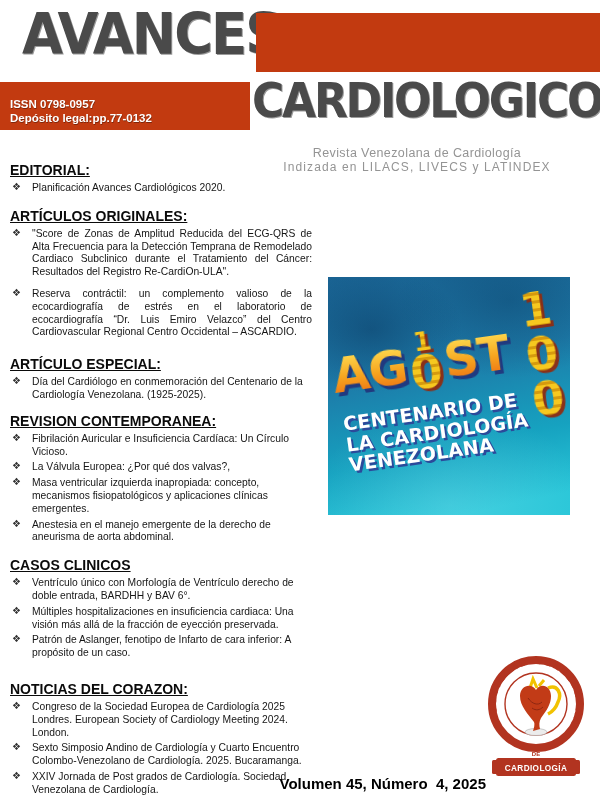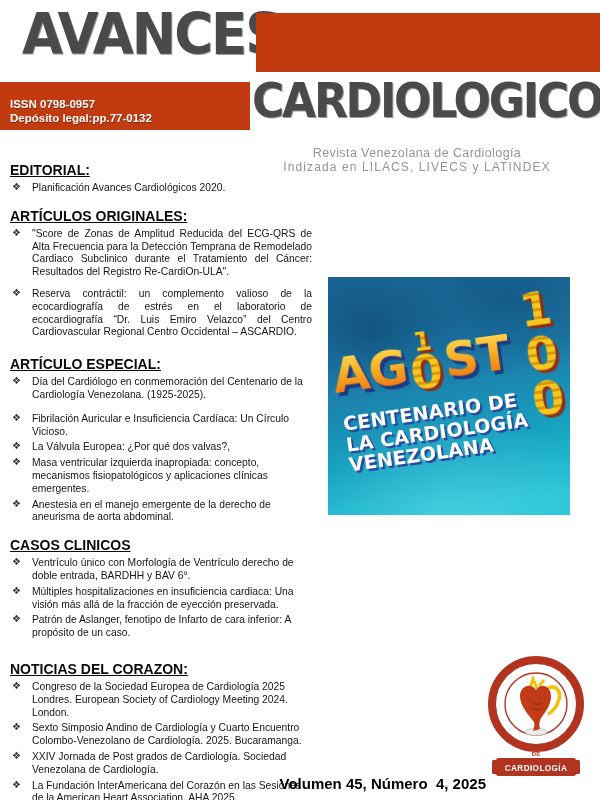--- a/index.html
+++ b/index.html
@@ -125,20 +125,21 @@
       <div class="sec-head">ARTÍCULO ESPECIAL:</div>
       <div>
     <div class="toc-item">
       <span class="bullet">❖</span>
       <span>Día del Cardiólogo en conmemoración del Centenario de la Cardiología Venezolana.   (1925-2025).</span>
     </div>
   </div>
     </div>
 
     <div class="toc-section">
+      <div class="sec-head">REVISION CONTEMPORANEA:</div>
       <div>
     <div class="toc-item">
       <span class="bullet">❖</span>
       <span>Fibrilación Auricular e Insuficiencia Cardíaca: Un Círculo Vicioso.</span>
     </div>
 
     <div class="toc-item">
       <span class="bullet">❖</span>
       <span>La Válvula Europea: ¿Por qué dos valvas?,</span>
     </div>

